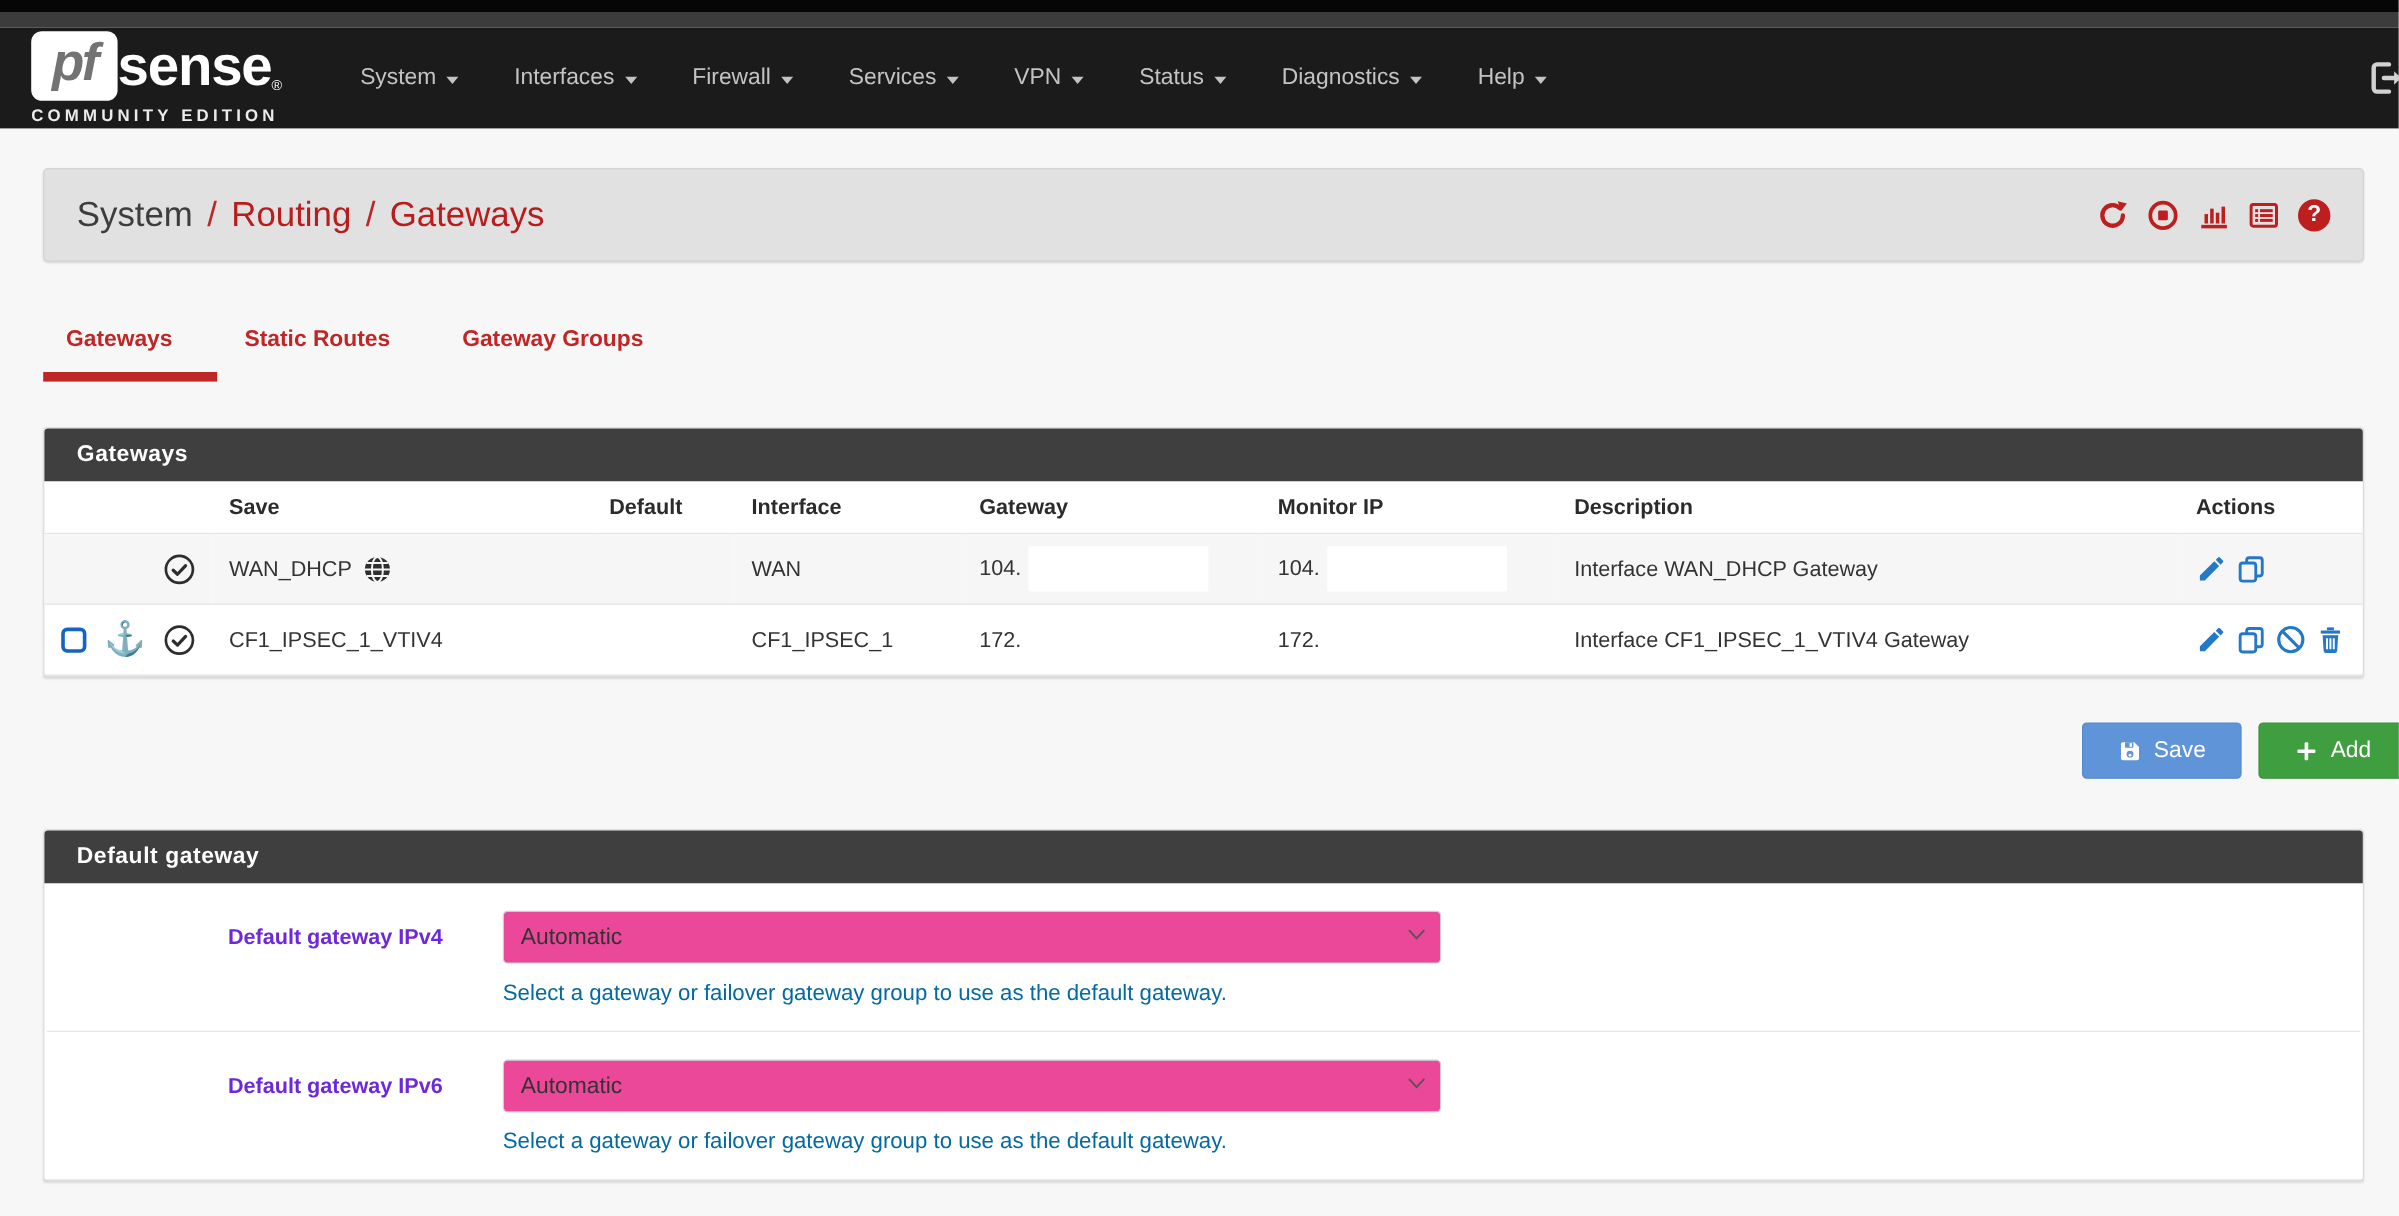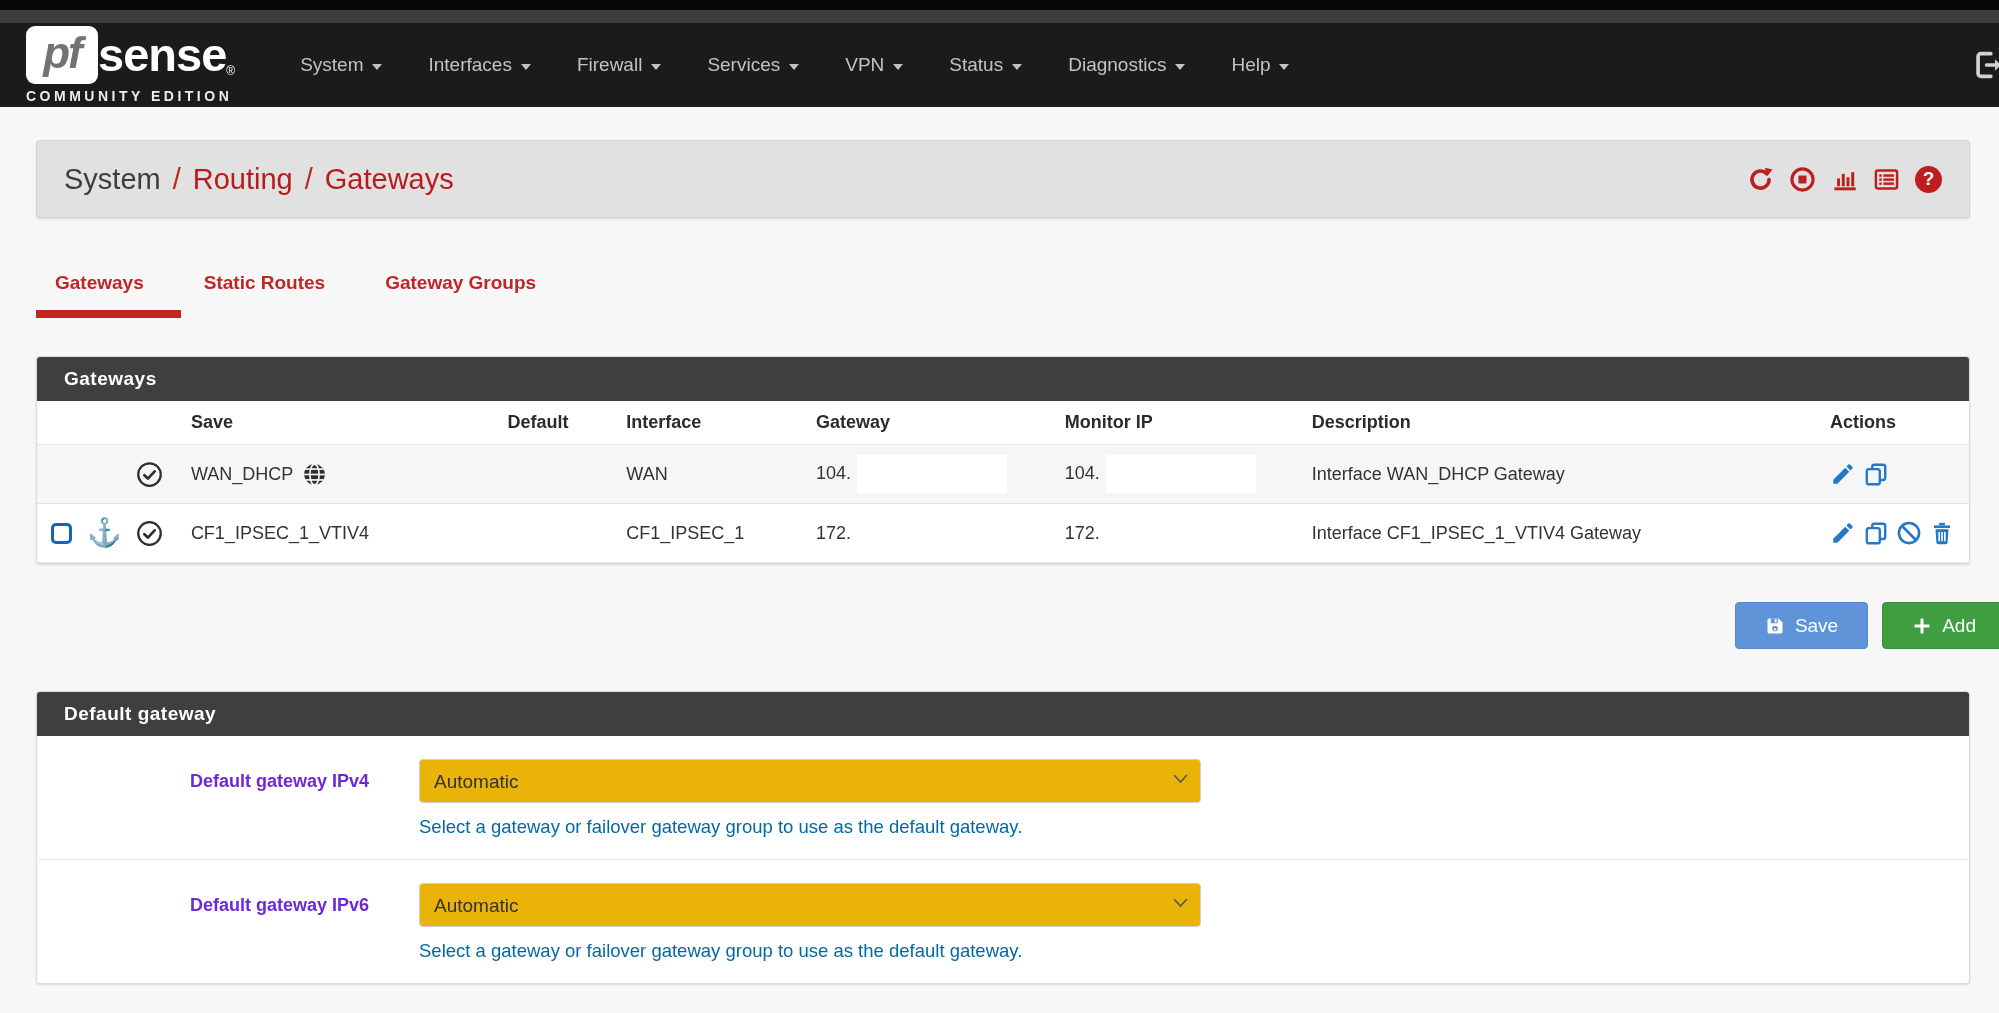--- a/index.html
+++ b/index.html
@@ -131,21 +131,21 @@
   .form-label {
     width:330px; text-align:right; font-weight:bold; font-size:18px; color:#6d28d9;
     padding-top:12px; flex-shrink:0;
   }
   .form-control-col { margin-left:50px; }
   .select-wrap { position:relative; width:782px; }
   select.gw-select {
     appearance:none; -webkit-appearance:none;
     width:100%; height:44px; font-size:19px; color:#333;
     font-family:"Liberation Sans", sans-serif;
-    background:#eab308; border:1px solid #cfcfcf; border-radius:4px; padding:0 36px 0 14px;
+    background:#ec4899; border:1px solid #cfcfcf; border-radius:4px; padding:0 36px 0 14px;
     cursor:pointer;
   }
   .select-chevron { position:absolute; right:13px; top:15px; pointer-events:none; display:flex; }
   .help-text { margin-top:13px; font-size:18.5px; color:#0369a1; }
 
   svg { display:block; }
 </style>
 </head>
 <body>
 

